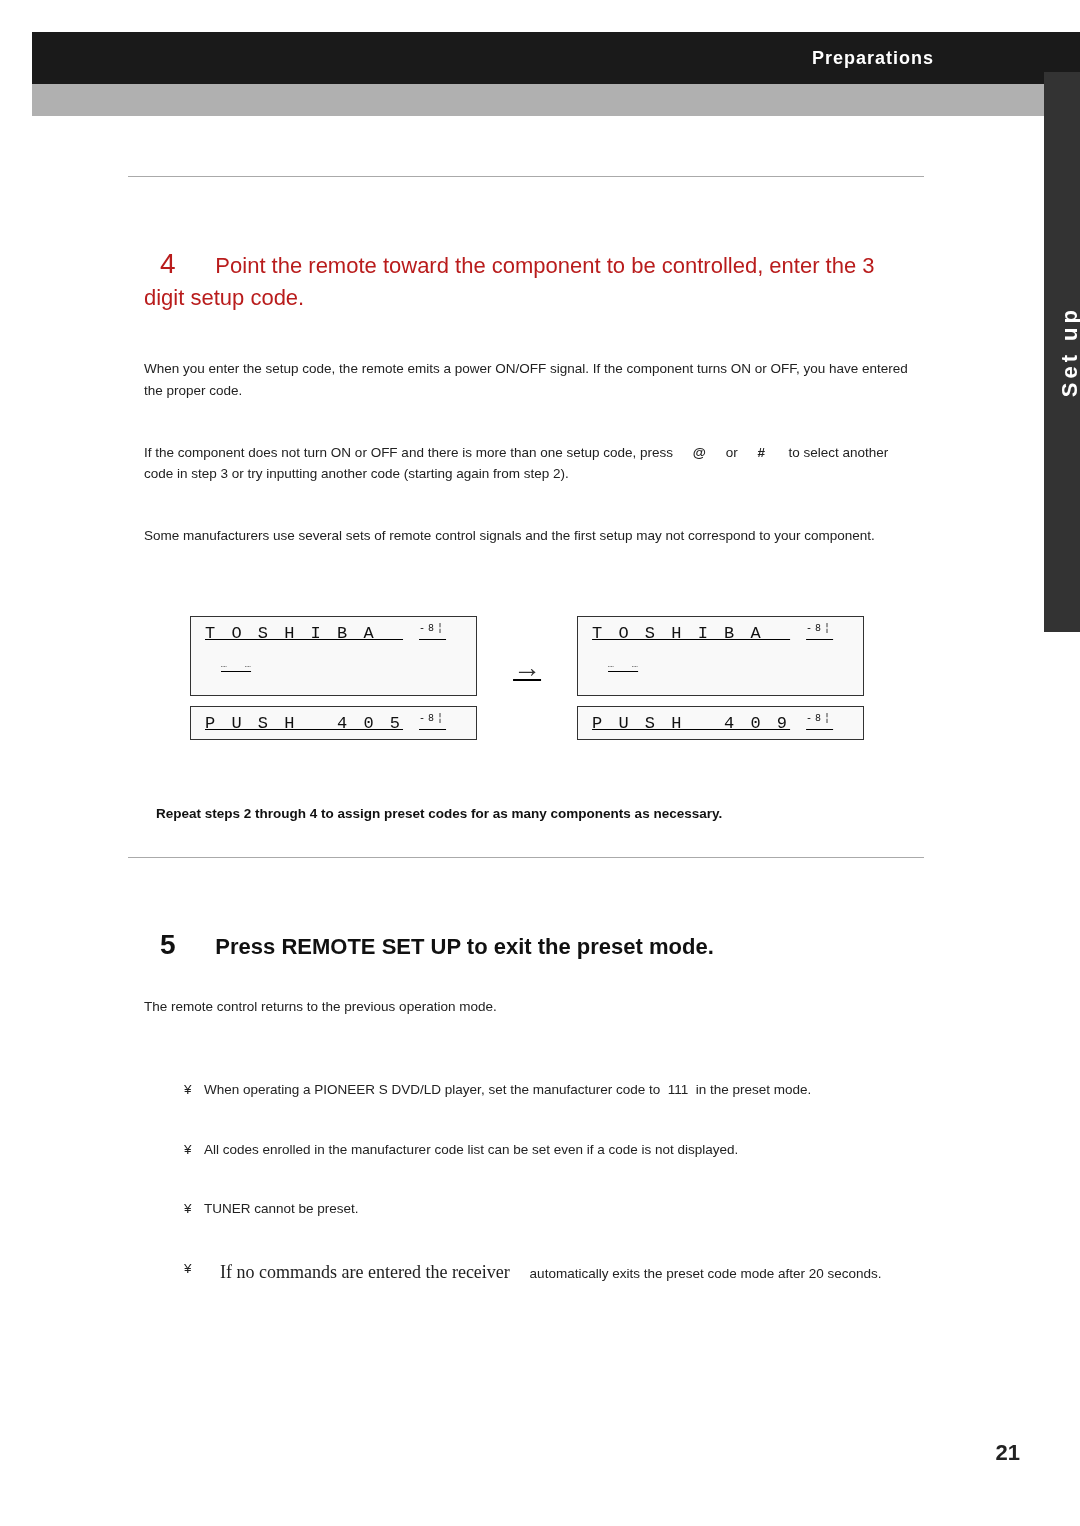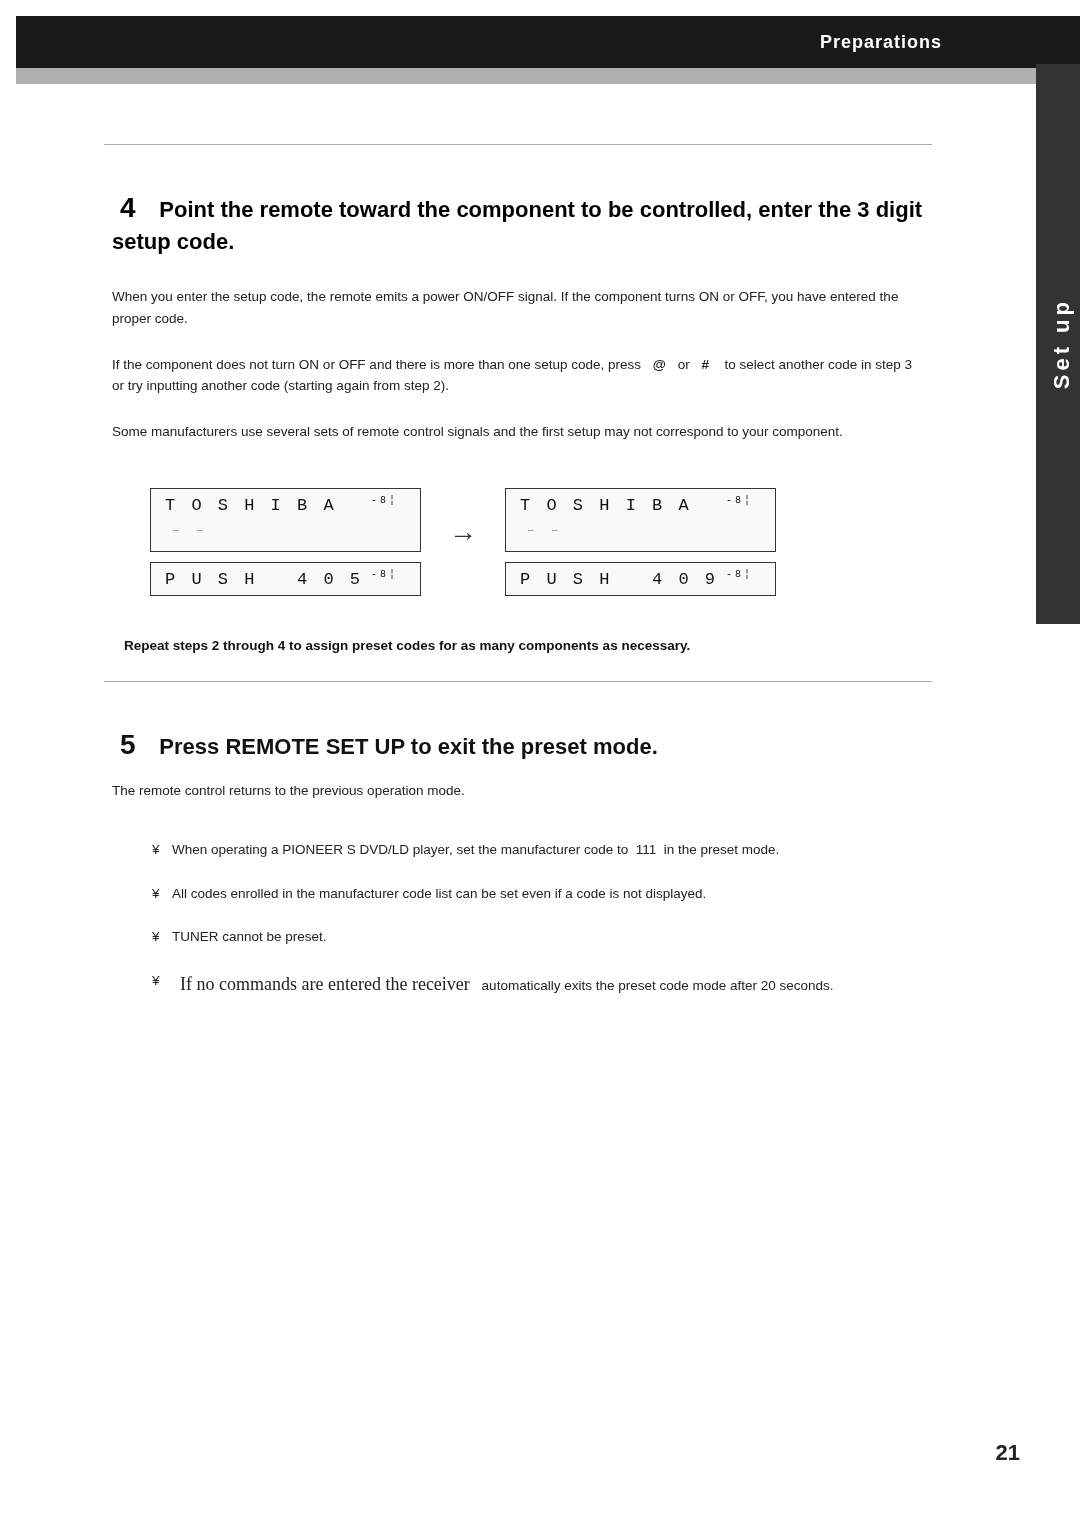--- a/index.html
+++ b/index.html
@@ -1,15 +1,15 @@
 <!DOCTYPE html>
 <html><head>
   <meta charset="utf-8">
   <style>
-    * { margin: 0; padding: 8px; box-sizing: border-box; }
+    * { margin: 0; padding: 16px; box-sizing: border-box; }
 
     body {
       width: 1080px;
       min-height: 1526px;
       background: #ffffff;
       font-family: Arial, Helvetica, sans-serif;
       position: relative;
     }
 
     
@@ -80,22 +80,22 @@
     
     .divider {
       border: none;
       border-top: 1px solid #aaaaaa;
       margin: 20px 0;
     }
 
     
     .step-heading {
       font-size: 22px;
-      font-weight: bold;
-      color: #000000;
+      font-weight: normal;
+      color: #b91c1c;
       margin-bottom: 14px;
       line-height: 1.35;
     }
 
     .step-heading .step-num {
       font-size: 28px;
     }
 
     .body-text {
       font-size: 13.5px;
@@ -104,20 +104,21 @@
       margin-bottom: 8px;
     }
 
     
     .diagrams-area {
       display: flex;
       align-items: center;
       justify-content: flex-start;
       gap: 0px;
       margin: 22px 0 18px 30px;
+      text-decoration: underline;
     }
 
     .diagram-group {
       display: flex;
       flex-direction: column;
       gap: 10px;
     }
 
     .display-box {
       border: 1.5px solid #333333;

